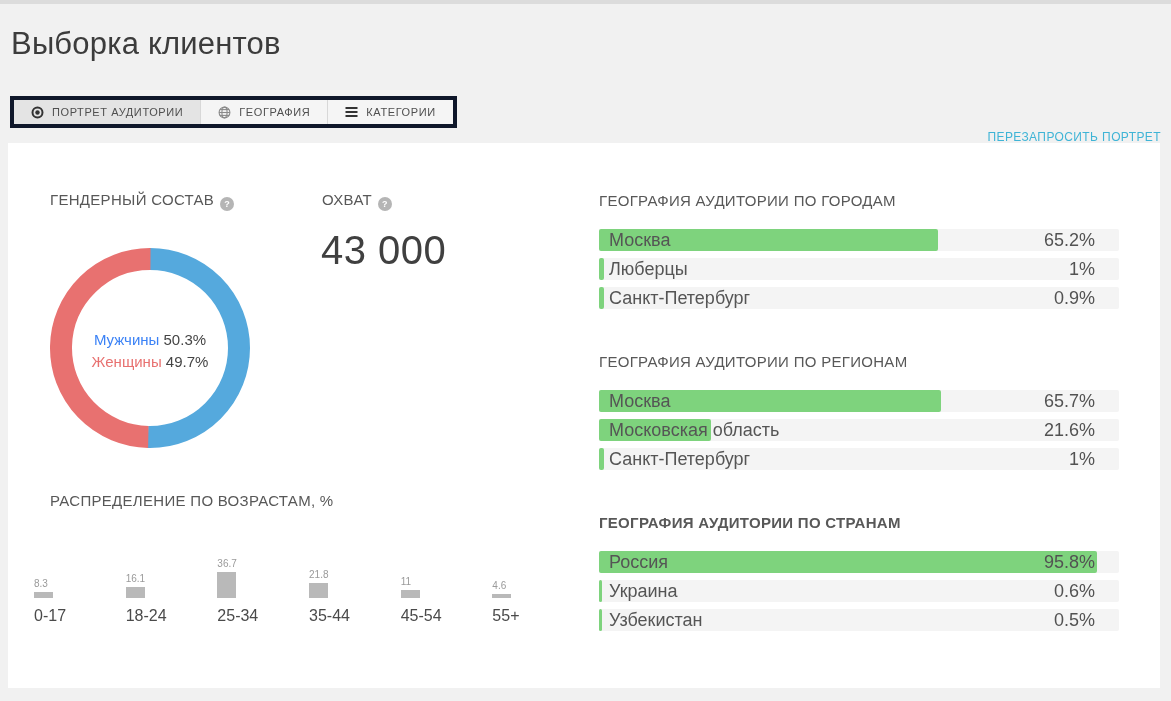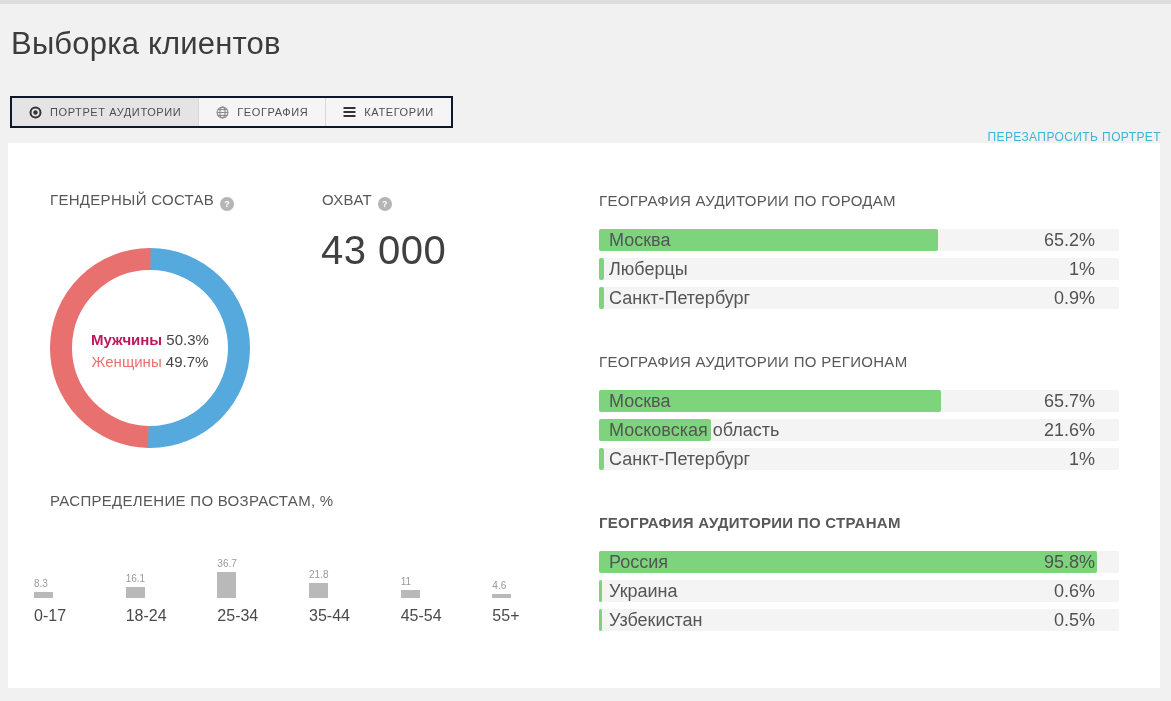--- a/index.html
+++ b/index.html
@@ -15,21 +15,21 @@
     background: #dcdcdc;
   }
   .page-title {
     position: absolute; left: 11px; top: 26px;
     font-size: 31px; font-weight: 400; color: #3c3c3c;
     letter-spacing: 0.2px;
   }
   
   .tabs {
     position: absolute; left: 10px; top: 96px; height: 32px;
-    display: flex; border: 2px solid #0f172a; background: #f5f5f5;
+    display: flex; border: 4px solid #0f172a; background: #f5f5f5;
   }
   .tab {
     display: flex; align-items: center; gap: 8px;
     padding: 0 17px; font-size: 11px; color: #4f4f4f;
     letter-spacing: 0.6px; cursor: pointer; background: #f5f5f5;
     border-right: 1px solid #d8d8d8; white-space: nowrap;
   }
   .tab:last-child { border-right: none; }
   .tab.active { background: #e4e4e4; }
   .tab .icon { display: inline-flex; }
@@ -152,21 +152,21 @@
 <div class="card">
 
   <div class="section-title" style="left:42px; top:48px;">
     <span>ГЕНДЕРНЫЙ СОСТАВ</span><span class="help-icon">?</span>
   </div>
   <svg id="gender-donut" width="200" height="200" viewBox="0 0 200 200">
       <circle cx="100" cy="100" r="89" fill="none" stroke="#55a9dd" stroke-width="22" stroke-dasharray="281.2793566465086 559.2034923389832" transform="rotate(-90 100 100)"></circle>
       <circle cx="100" cy="100" r="89" fill="none" stroke="#e87170" stroke-width="22" stroke-dasharray="277.9241356924747 559.2034923389832" transform="rotate(91.08000000000001 100 100)"></circle>
     </svg>
   <div class="donut-center" id="donut-center">
-      <div class="donut-line"><span style="color: #be185d; font-weight: bold;">Мужчины </span><span class="val">50.3%</span></div>
+      <div class="donut-line"><span style="color: #3b82f6;">Мужчины </span><span class="val">50.3%</span></div>
       <div class="donut-line"><span style="color: rgb(232, 113, 112);">Женщины </span><span class="val">49.7%</span></div>
     </div>
 
   <div class="section-title reach-title">
     <span>ОХВАТ</span><span class="help-icon">?</span>
   </div>
   <div class="reach-value">43 000</div>
 
   <div class="section-title age-title">РАСПРЕДЕЛЕНИЕ ПО ВОЗРАСТАМ, %</div>
   <div class="age-chart" id="age-chart">

